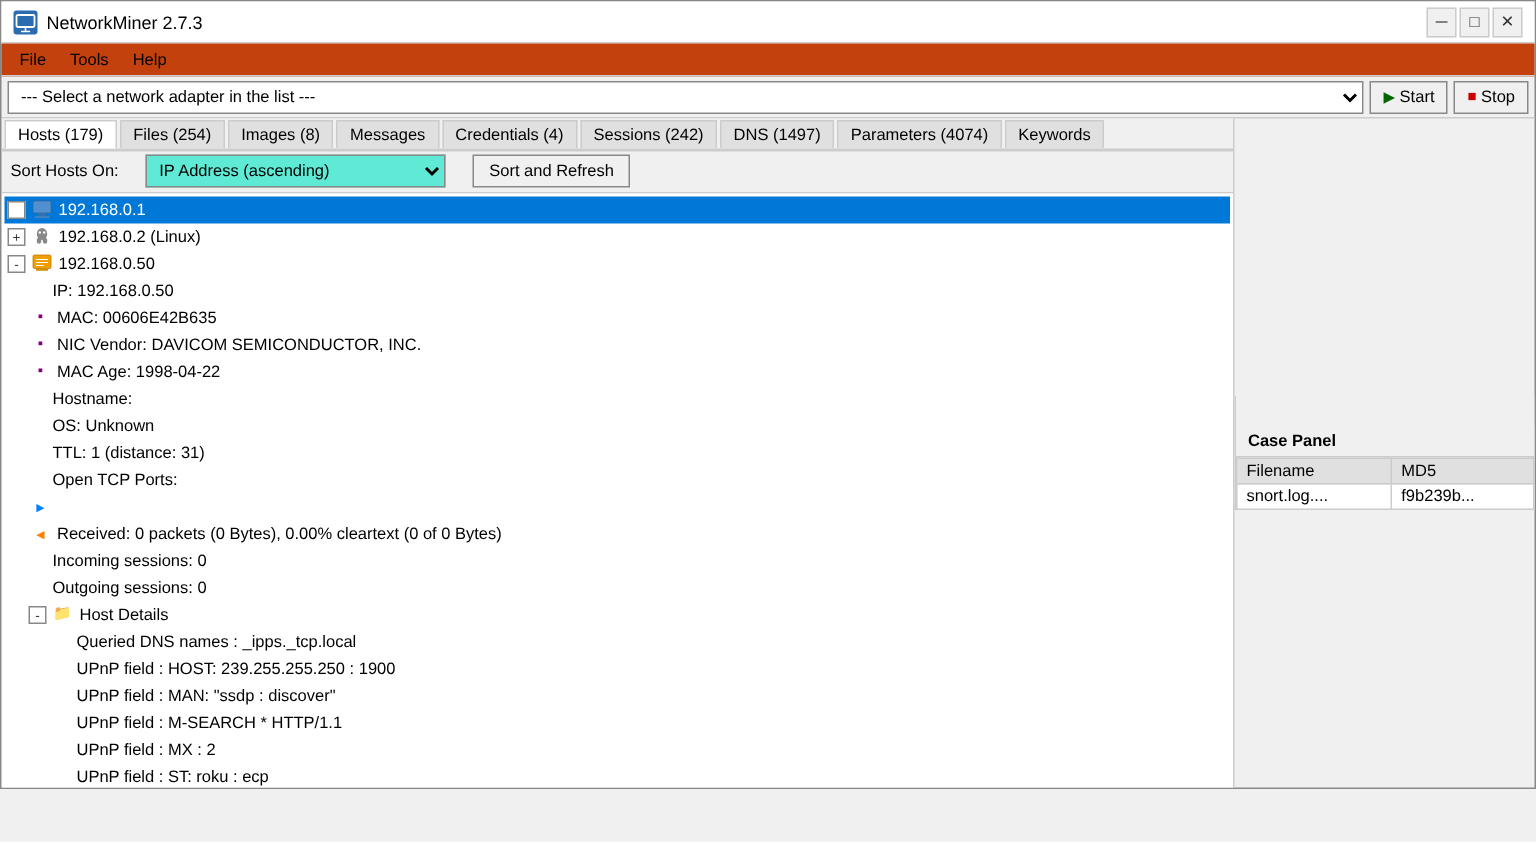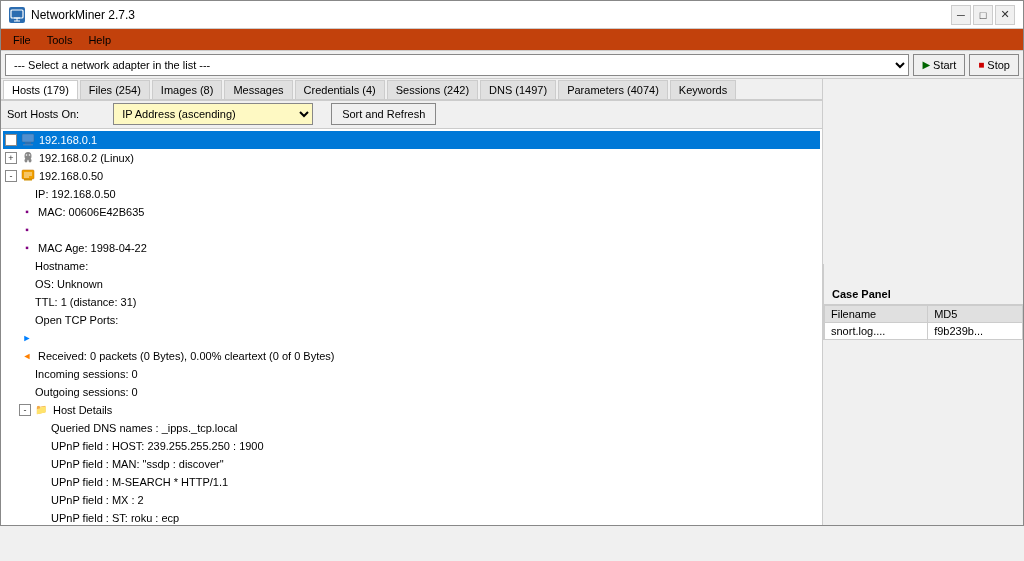--- a/index.html
+++ b/index.html
@@ -179,25 +179,24 @@
       gap: 18px;
     }
     .sort-label {
       font-size: 11px;
       color: #000;
       white-space: nowrap;
     }
     .sort-select {
       height: 22px;
       border: 1px solid #888;
-      background: #fef9c3;
+      background: #5eead4;
       padding: 0 4px;
       font-size: 11px;
       width: 200px;
-      margin-left: 16px;
     }
     .sort-refresh-btn {
       height: 22px;
       padding: 0 10px;
       background: #f0f0f0;
       border: 1px solid #888;
       cursor: pointer;
       font-size: 11px;
     }
     .hosts-tree {
@@ -425,20 +424,21 @@
           <span class="tree-text">IP: 192.168.0.50</span>
         </div>
 
         <div class="tree-item indent-1">
           <span class="tree-icon" style="color:#800080; font-size:10px;">▪</span>
           <span class="tree-text">MAC: 00606E42B635</span>
         </div>
 
         <div class="tree-item indent-1">
           <span class="tree-icon" style="color:#800080; font-size:10px;">▪</span>
+          <span class="tree-text">NIC Vendor: DAVICOM SEMICONDUCTOR, INC.</span>
         </div>
 
         <div class="tree-item indent-1">
           <span class="tree-icon" style="color:#800080; font-size:10px;">▪</span>
           <span class="tree-text">MAC Age: 1998-04-22</span>
         </div>
 
         <div class="tree-item indent-2">
           <span class="tree-text">Hostname:</span>
         </div>

